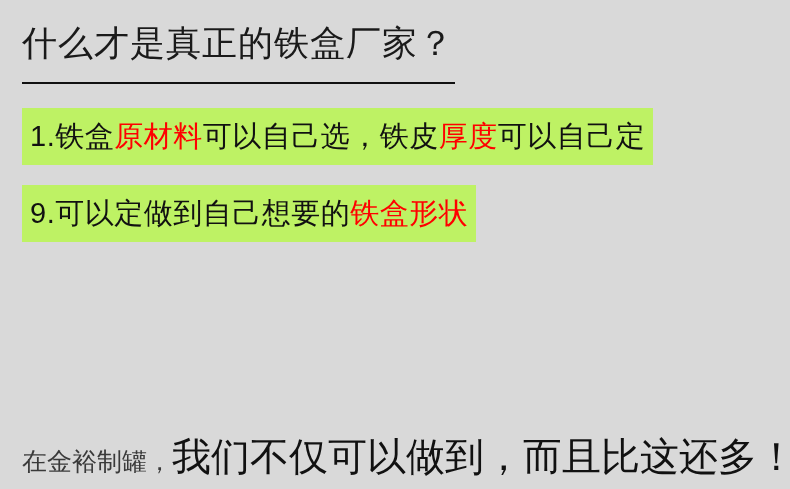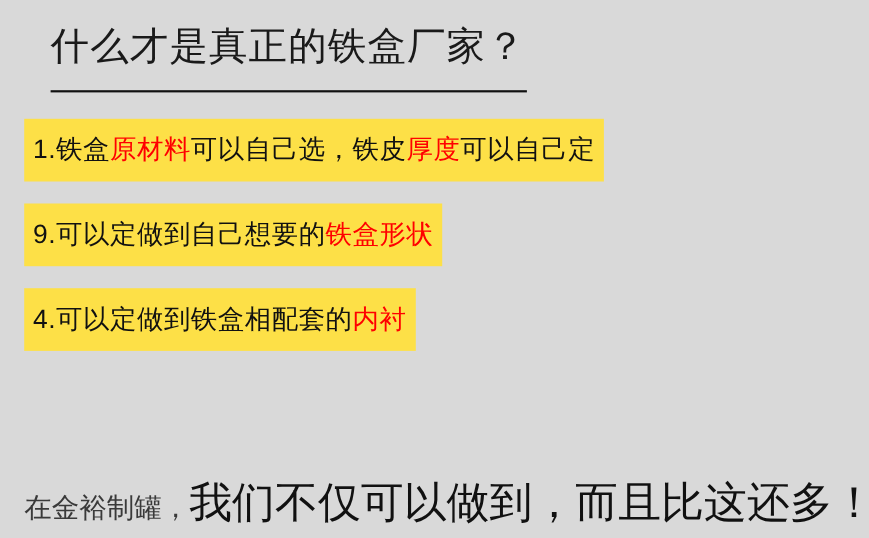--- a/index.html
+++ b/index.html
@@ -21,21 +21,20 @@
     height: 489px;
     background: #d9d9d9;
   }
 
   
   .title-block {
     position: absolute;
     left: 22px;
     top: 22px;
     width: 440px;
-    margin-left: 24px;
   }
   .title-text {
     font-size: 35px;
     line-height: 42px;
     font-weight: 300;
     color: #1a1a1a;
     letter-spacing: 1px;
     white-space: nowrap;
   }
   .title-rule {
@@ -50,27 +49,27 @@
     position: absolute;
     left: 22px;
     top: 108px;
     width: 740px;
   }
   .bar-row {
     margin-bottom: 20px;
   }
   .bar {
     display: inline-block;
-    background: #fde047;
+    background: #bef264;
     height: 57px;
     line-height: 57px;
     padding: 0 8px 0 8px;
     box-sizing: border-box;
     white-space: nowrap;
-    font-size: 24px;
+    font-size: 29px;
     color: #111111;
     letter-spacing: 0.5px;
   }
   .bar .hl {
     color: #ff0000;
   }
 
   
   .bottom-line {
     position: absolute;
@@ -105,23 +104,20 @@
 
     <div class="bar-row">
       <div class="bar" id="bar-0"><span>1.铁盒</span><span class="hl">原材料</span><span>可以自己选，铁皮</span><span class="hl">厚度</span><span>可以自己定</span></div>
     </div>
 
 
     <div class="bar-row">
       <div class="bar" id="bar-2"><span>9.可以定做到自己想要的</span><span class="hl">铁盒形状</span></div>
     </div>
 
-    <div class="bar-row">
-      <div class="bar" id="bar-3"><span>4.可以定做到铁盒相配套的</span><span class="hl">内衬</span></div>
-    </div>
 
   </div>
 
   <div class="bottom-line">
     <span class="bottom-small">在</span><span class="bottom-small hl">金裕制罐</span><span class="bottom-small">，</span><span class="bottom-big">我们不仅可以做到，而且比这还多！</span>
   </div>
 
 </div>
 
 </body></html>

